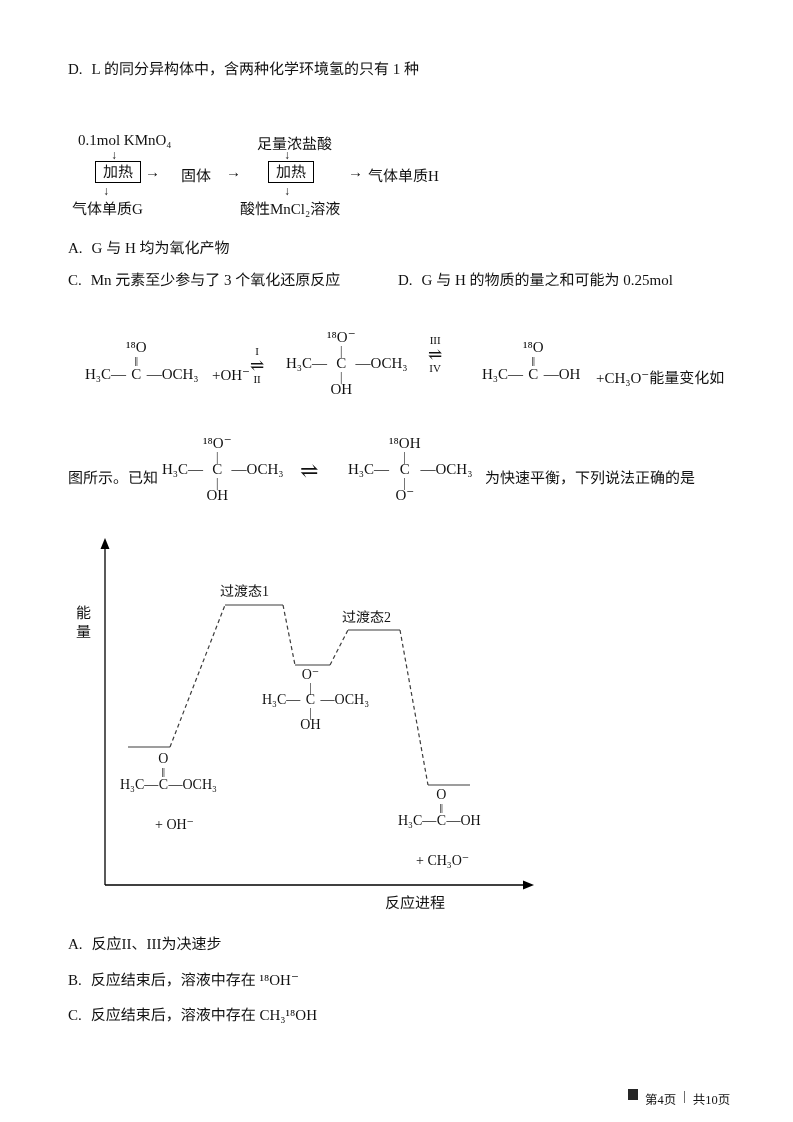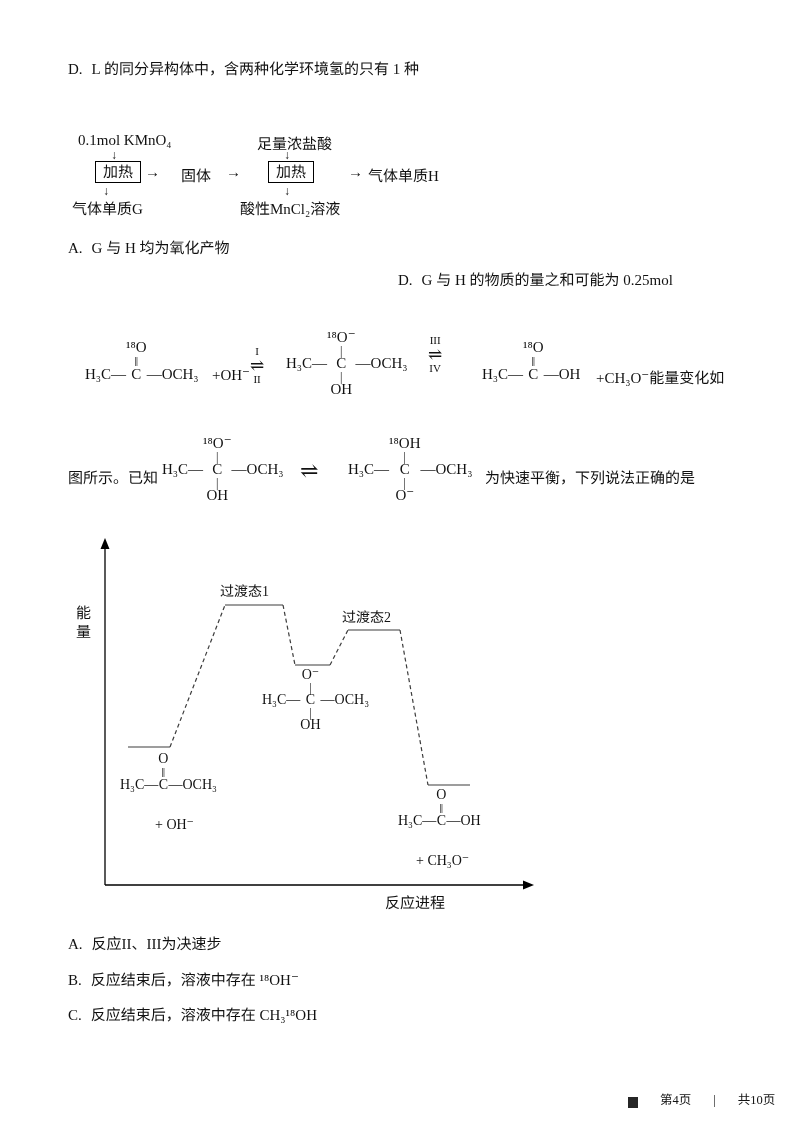--- a/index.html
+++ b/index.html
@@ -24,21 +24,21 @@
   .eqstack .sym { font-size:17px; }
   .bigeq { position:absolute; font-size:22px; }
   .ediag { position:absolute; left:70px; top:535px; }
   .ediag .axis { stroke:#000; stroke-width:1.3; }
   .ediag .axfill { fill:#000; }
   .ediag .prof { stroke:#3c3c3c; stroke-width:1.2; }
   .ediag .dash { stroke-dasharray:4 3; }
   .ediag text { font-size:14px; fill:#111; font-family:"Liberation Serif","DejaVu Serif",serif; }
   .ylab { position:absolute; width:17px; word-break:break-all; line-height:1.25; font-size:15px; }
   .plusline { position:absolute; font-size:14px; white-space:nowrap; }
-  .footer { position:absolute; display:flex; align-items:flex-end; gap:22px; font-size:12.5px; }
+  .footer { position:absolute; display:flex; align-items:flex-start; gap:7px; font-size:12.5px; }
   .footer .sq { width:10px; height:11px; background:#262626; }
 </style>
 </head>
 <body>
 
 <div class="page">
 
   <div class="opt" style="left:68px;top:57px">
     <span class="lab">D.</span><span>L 的同分异构体中，含两种化学环境氢的只有 1 种</span>
   </div>
@@ -55,20 +55,23 @@
   <div class="flowbox" style="left:268px;top:161px">加热</div>
   <span class="t" style="left:348px;top:164px">→</span>
   <span class="t" style="left:368px;top:164px">气体单质H</span>
   <span class="t arr" style="left:103px;top:184px">↓</span>
   <span class="t arr" style="left:284px;top:184px">↓</span>
   <div class="t" style="left:72px;top:197px">气体单质G</div>
   <div class="t" style="left:240px;top:197px">酸性MnCl₂溶液</div>
 
   <div class="opt" style="left:68px;top:236px">
     <span class="lab">A.</span><span>G 与 H 均为氧化产物</span>
+  </div>
+  <div class="opt" style="left:68px;top:268px">
+    <span class="lab">C.</span><span>Mn 元素至少参与了 3 个氧化还原反应</span>
   </div>
   <div class="opt" style="left:398px;top:268px">
     <span class="lab">D.</span><span>G 与 H 的物质的量之和可能为 0.25mol</span>
   </div>
 
 
   <div class="struct" style="left:85px;top:340px">
     <span style="grid-area:1/3">¹⁸O</span>
     <span class="db" style="grid-area:2/3">‖</span>
     <span style="grid-area:3/1">H₃C</span>

